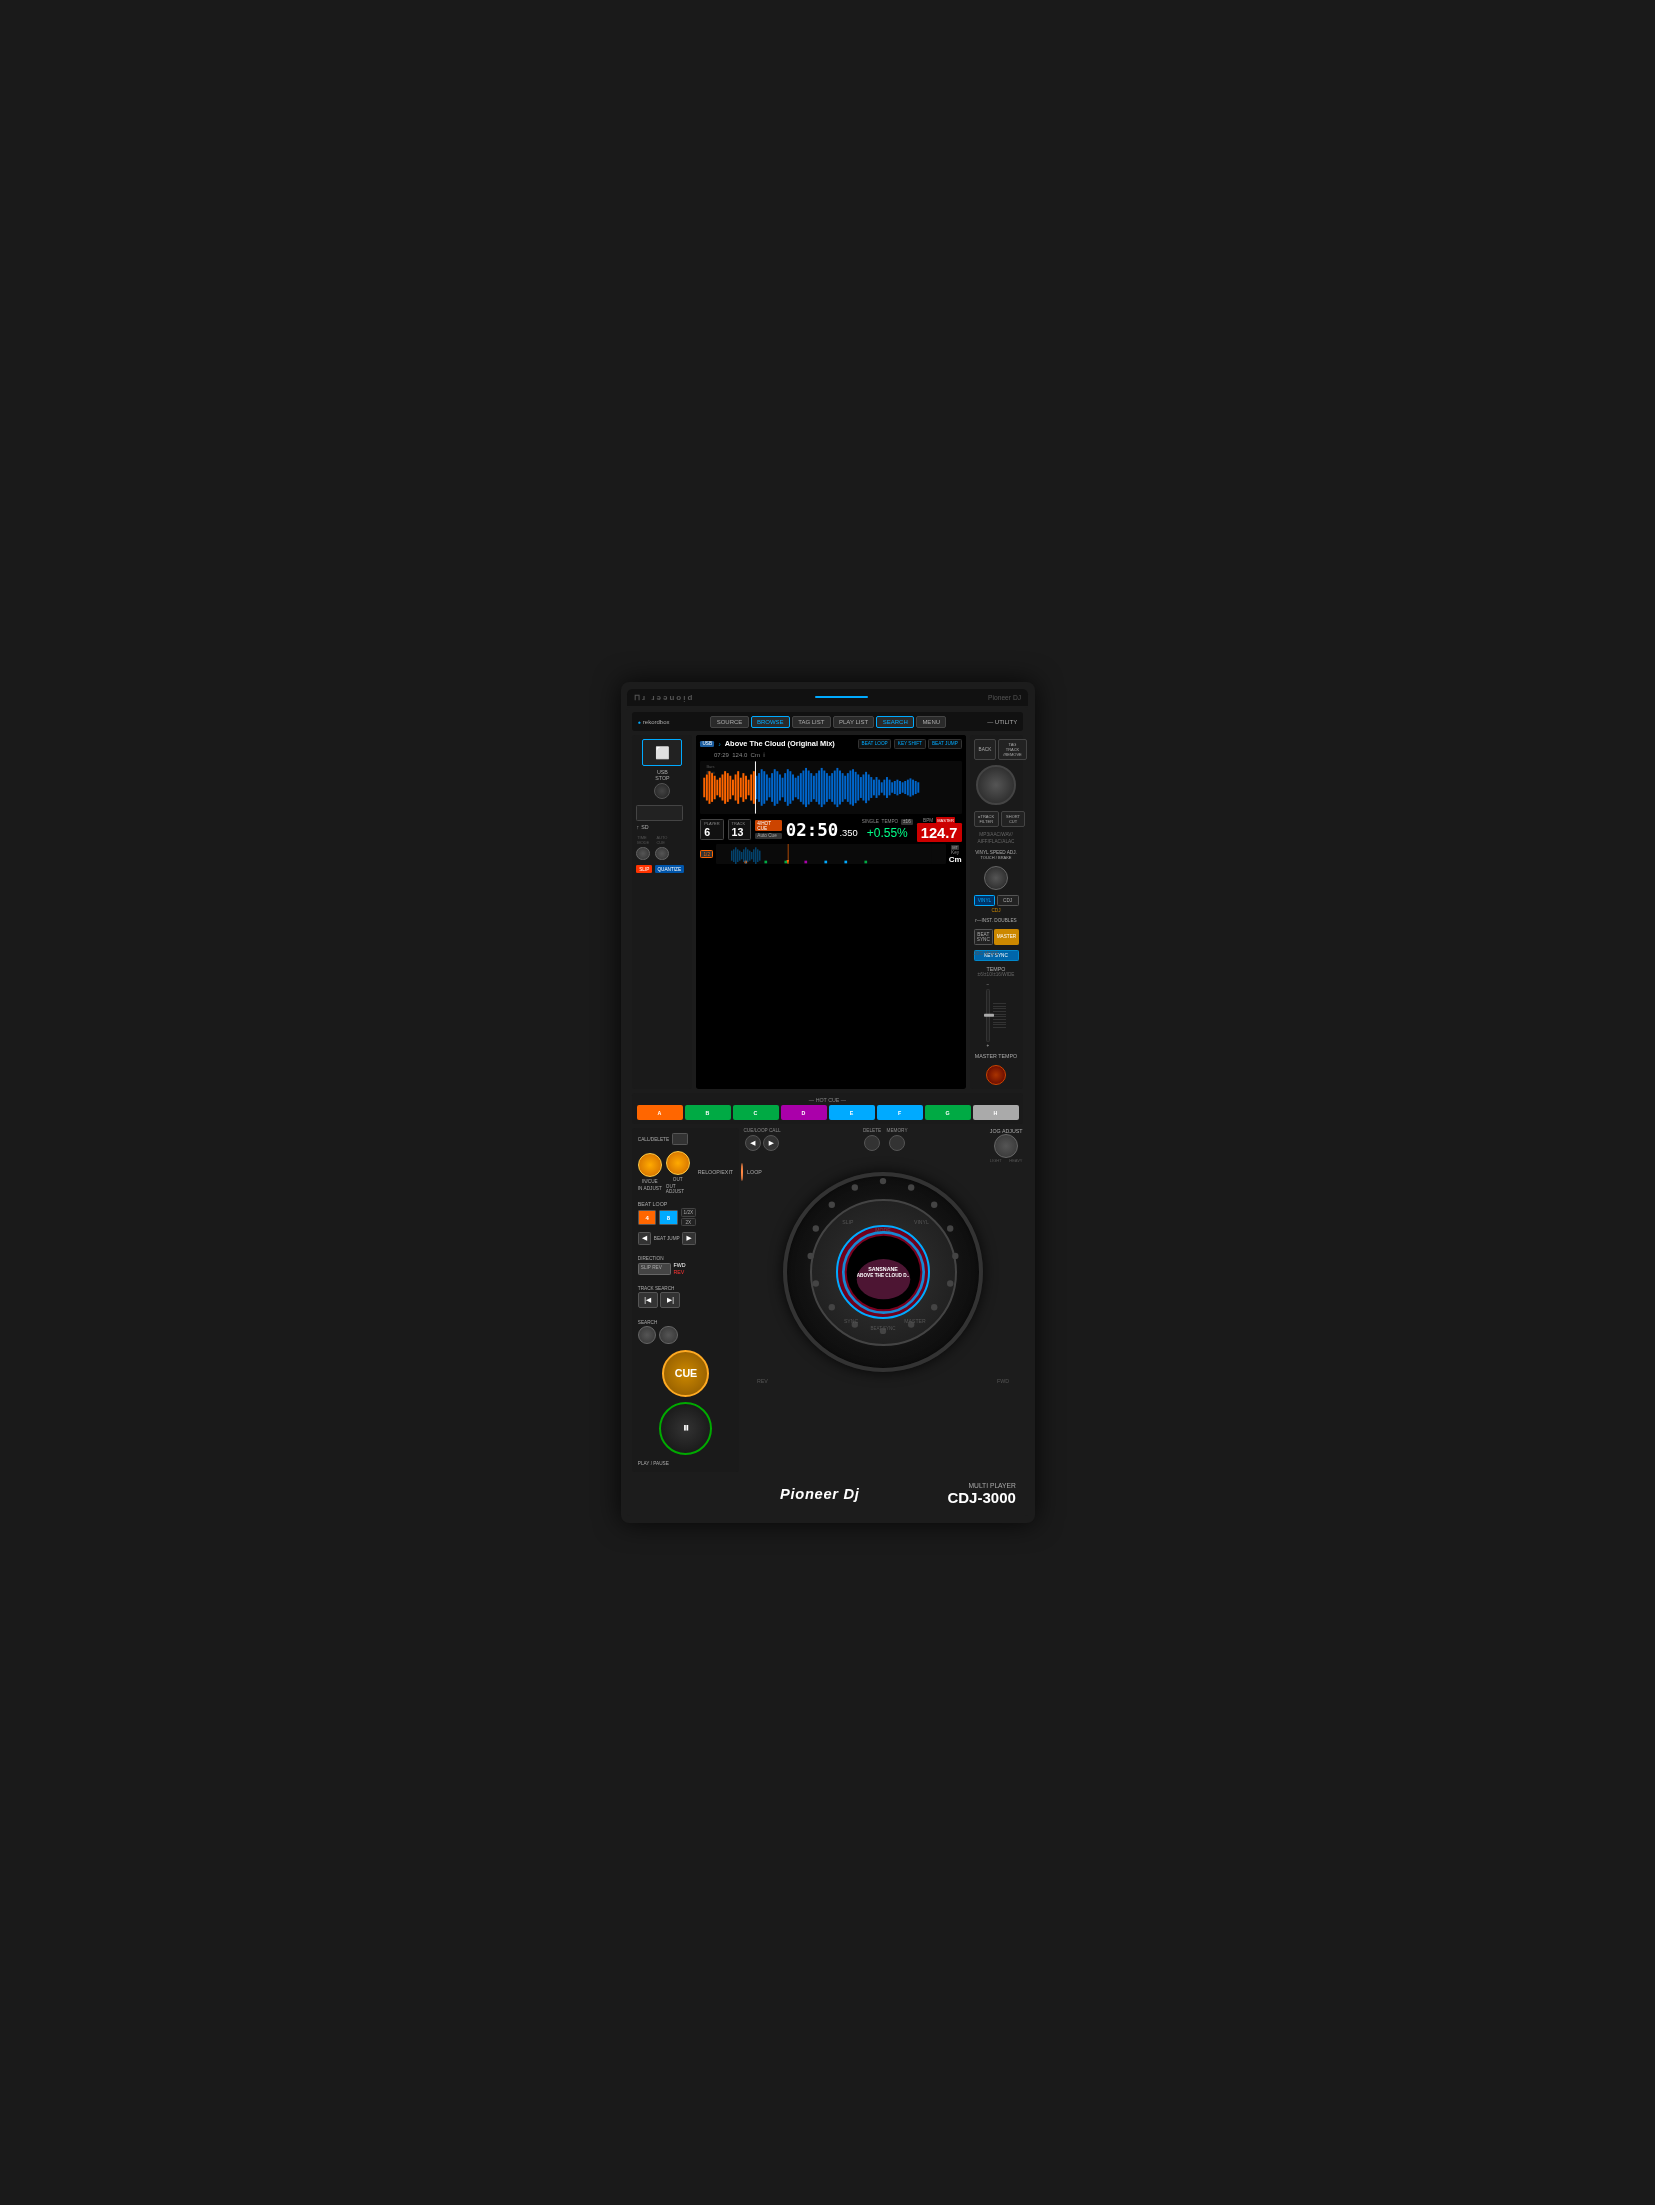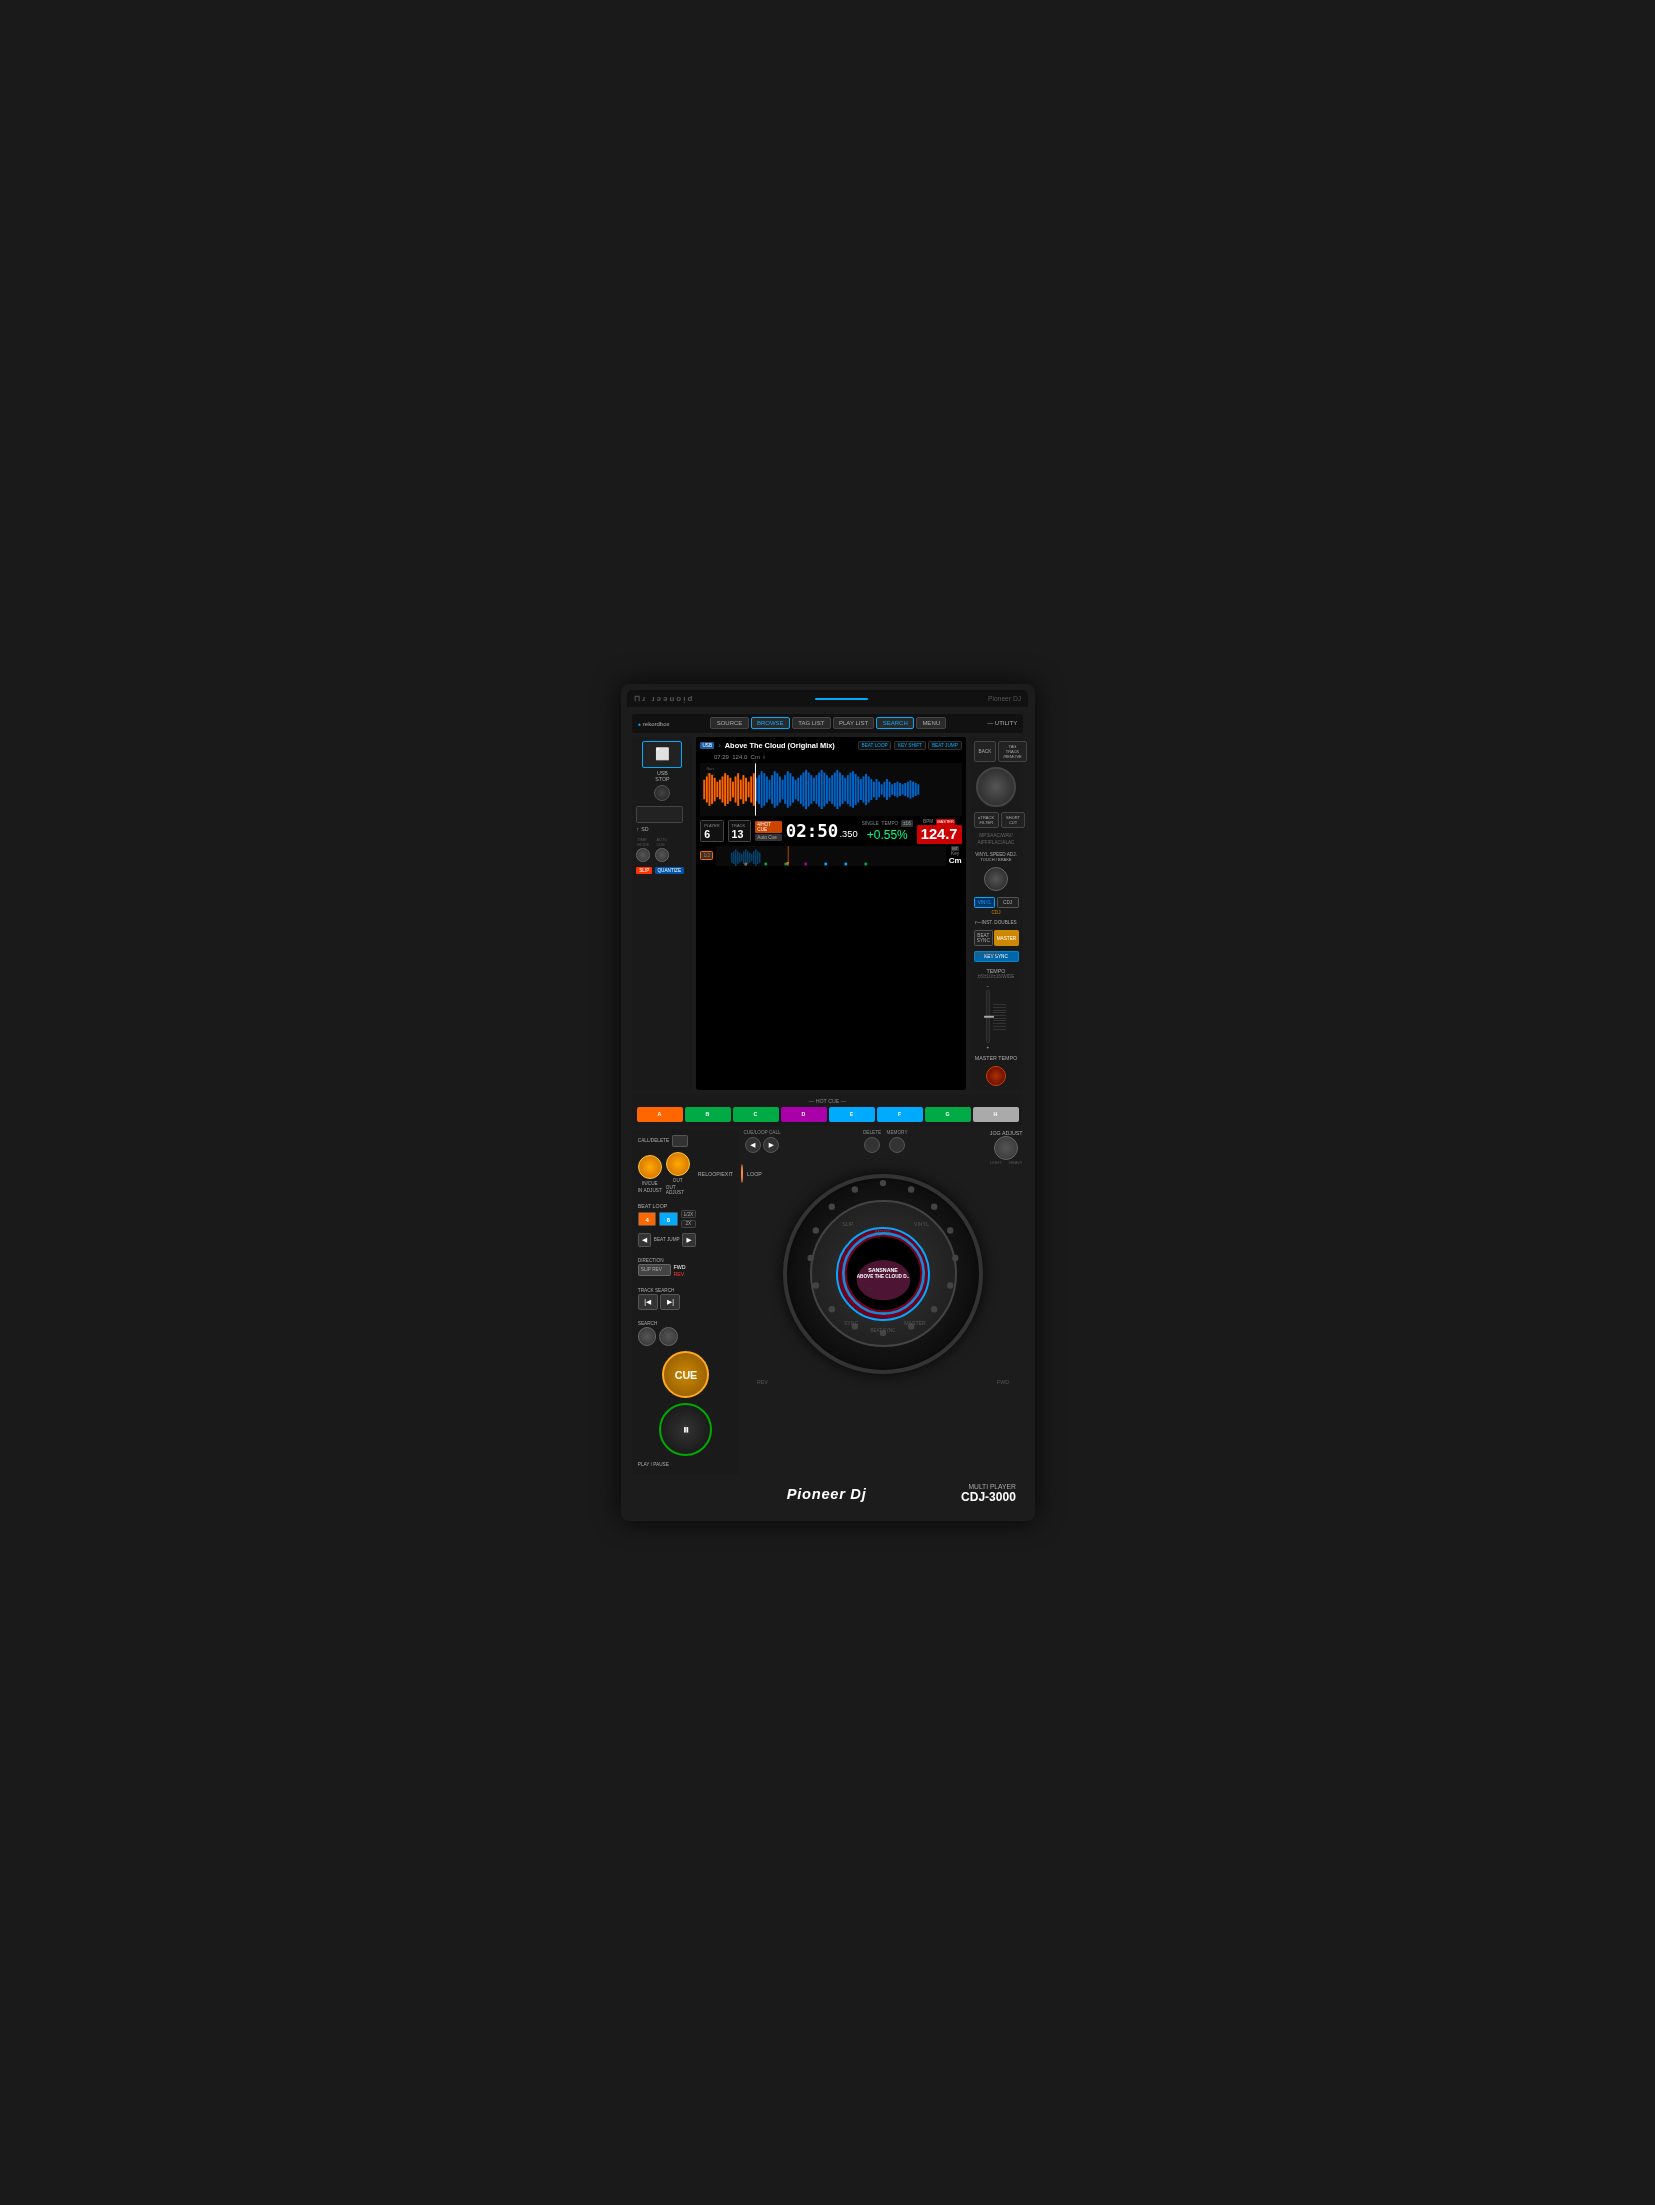--- a/index.html
+++ b/index.html
@@ -719,21 +719,21 @@
       font-weight: bold;
       letter-spacing: 0.7px;
     }
     .model-text {
       color: #aaa;
       font-size: 6.7px;
       text-align: right;
     }
     .model-name {
       color: white;
-      font-size: 12px;
+      font-size: 15px;
       font-weight: bold;
     }
 
     
     .waveform-svg { width: 100%; height: 100%; }
 
     
     .screen-bottom {
       display: flex;
       gap: 2.7px;

